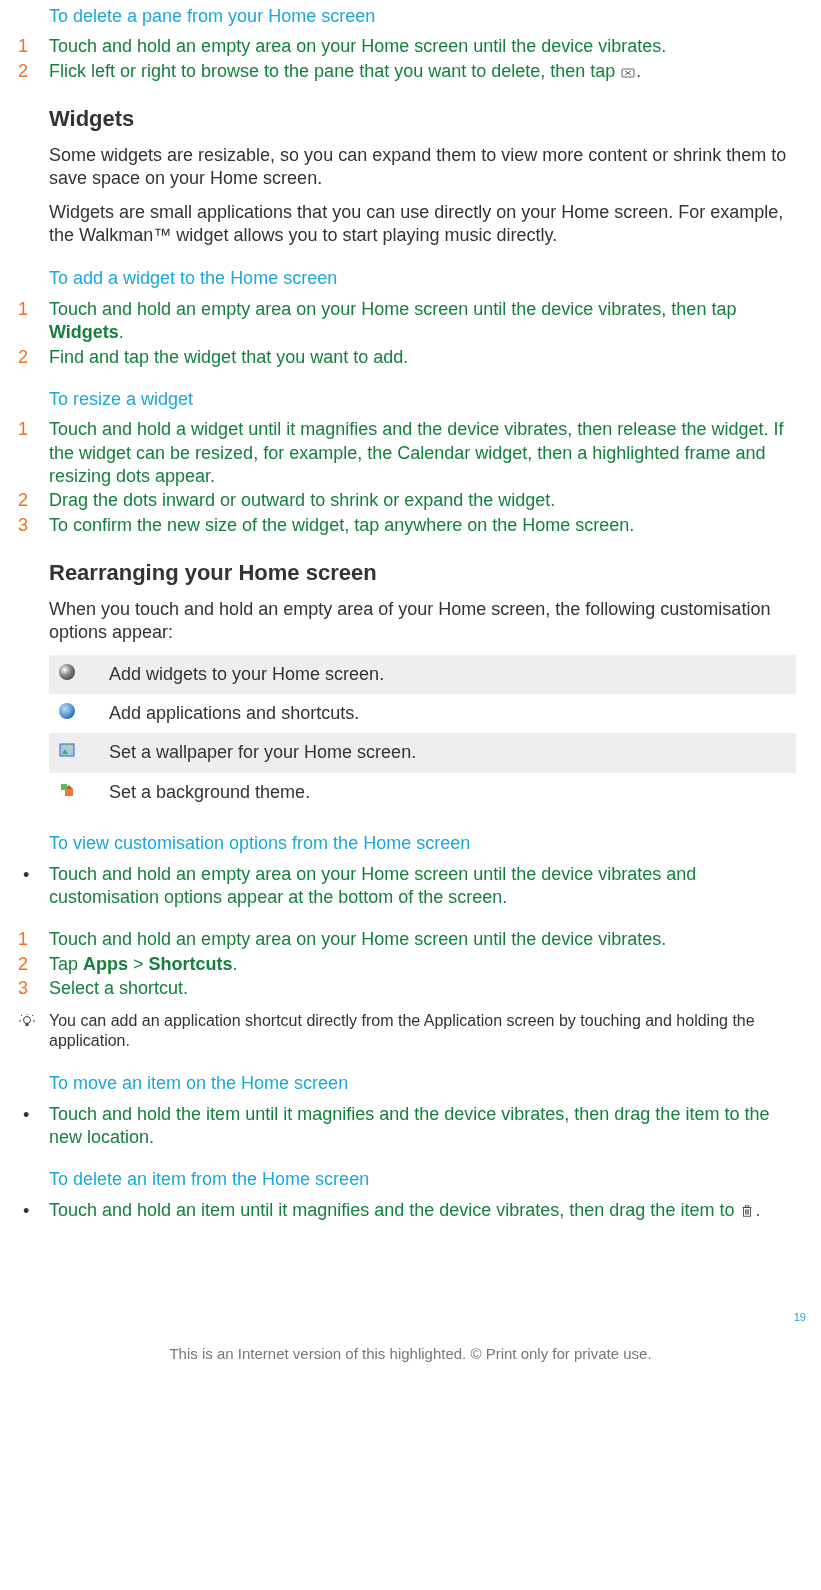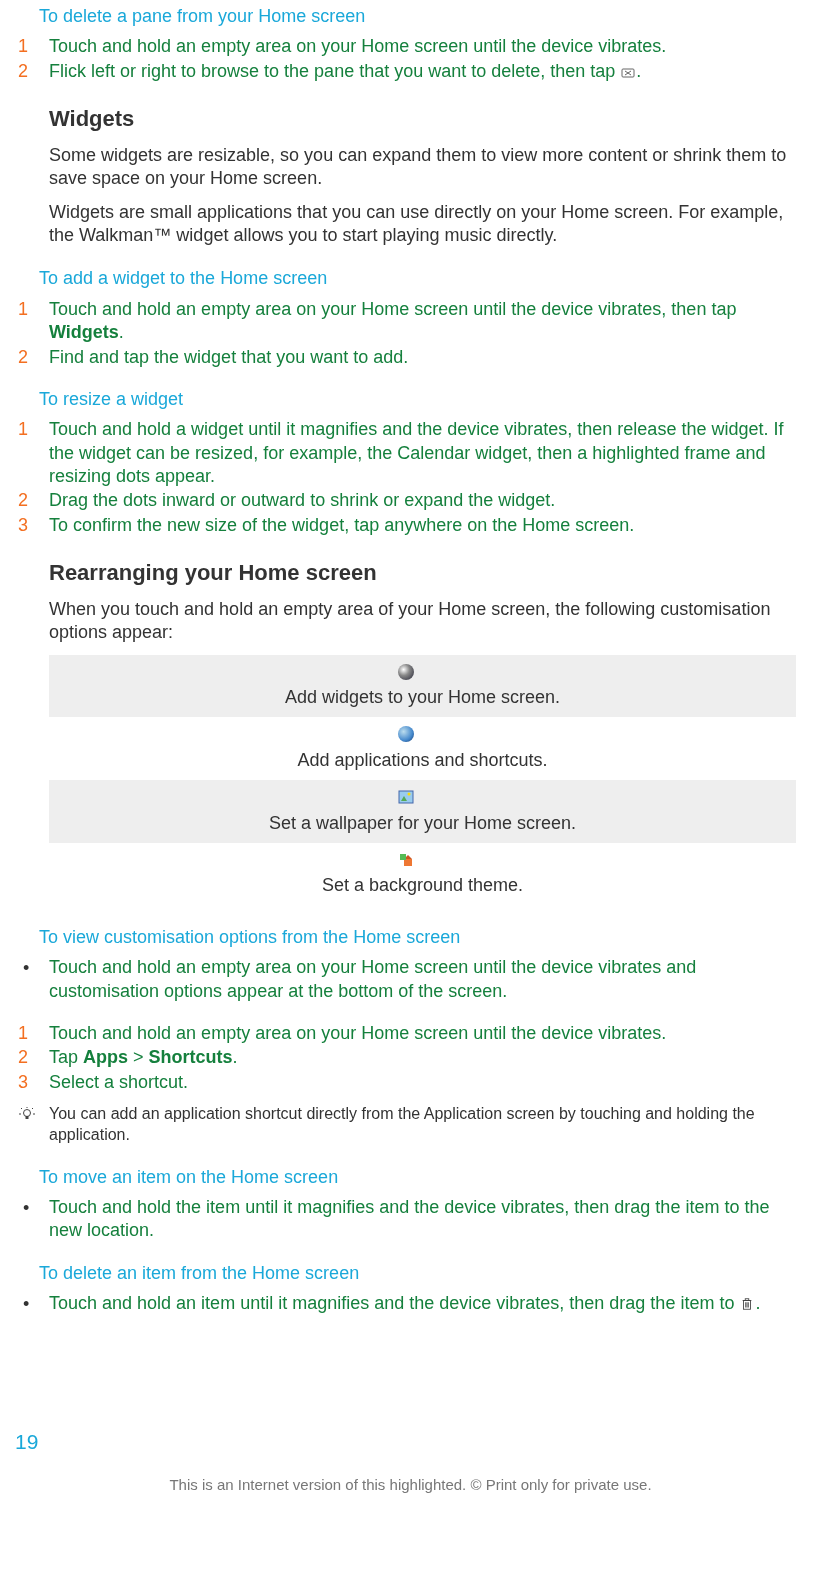--- a/index.html
+++ b/index.html
@@ -10,21 +10,21 @@
       color: #333;
       background: #fff;
       width: 821px;
       padding: 5px 0 0 0;
     }
     .content { padding: 0 15px; }
     .section-title-cyan {
       color: #1aa8d9;
       font-size: 18px;
       font-weight: normal;
-      margin-left: 24px;
+      margin-left: 34px;
       margin-bottom: 7px;
     }
     .heading-bold {
       color: #333;
       font-size: 22px;
       font-weight: bold;
       margin-left: 34px;
       margin-bottom: 10px;
       margin-top: 22px;
     }
@@ -73,21 +73,20 @@
     .options-table {
       margin-left: 34px;
       margin-right: 10px;
       margin-top: 5px;
       margin-bottom: 20px;
     }
     .option-row {
       display: flex;
       align-items: center;
       padding: 8px 10px;
-      flex-direction: column;
     }
     .option-row.shaded { background: #eee; }
     .option-icon {
       width: 50px;
       flex-shrink: 0;
       text-align: left;
     }
     .option-icon-inner {
       display: inline-block;
       width: 16px;
@@ -106,24 +105,24 @@
       padding-left: 4px;
       padding-top: 2px;
     }
     .tip-text {
       flex: 1;
       font-size: 16px;
       color: #333;
       padding-right: 10px;
     }
     .page-number {
-      text-align: left;
+      text-align: right;
       color: #1aa8d9;
-      font-size: 21px;
-      margin-top: 112px;
+      font-size: 11px;
+      margin-top: 88px;
     }
     .footer-text {
       text-align: center;
       color: #777;
       font-size: 15px;
       margin-top: 20px;
       padding-bottom: 15px;
     }
     .spacer-sm { height: 18px; }
     .spacer-xs { height: 10px; }

